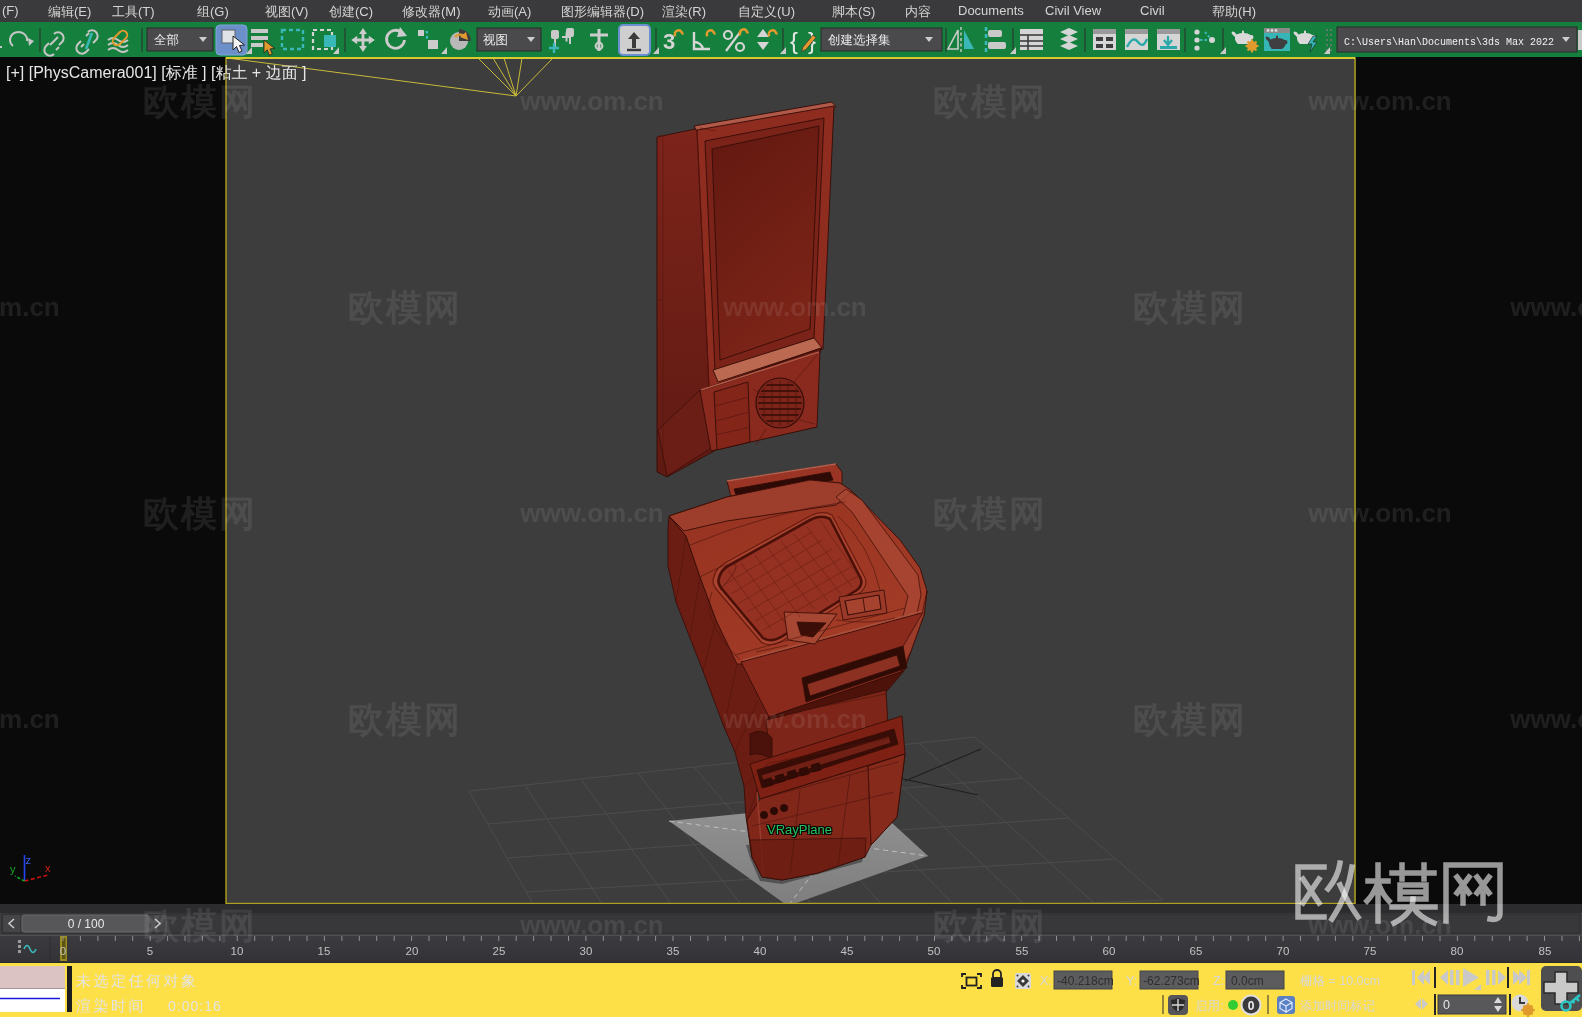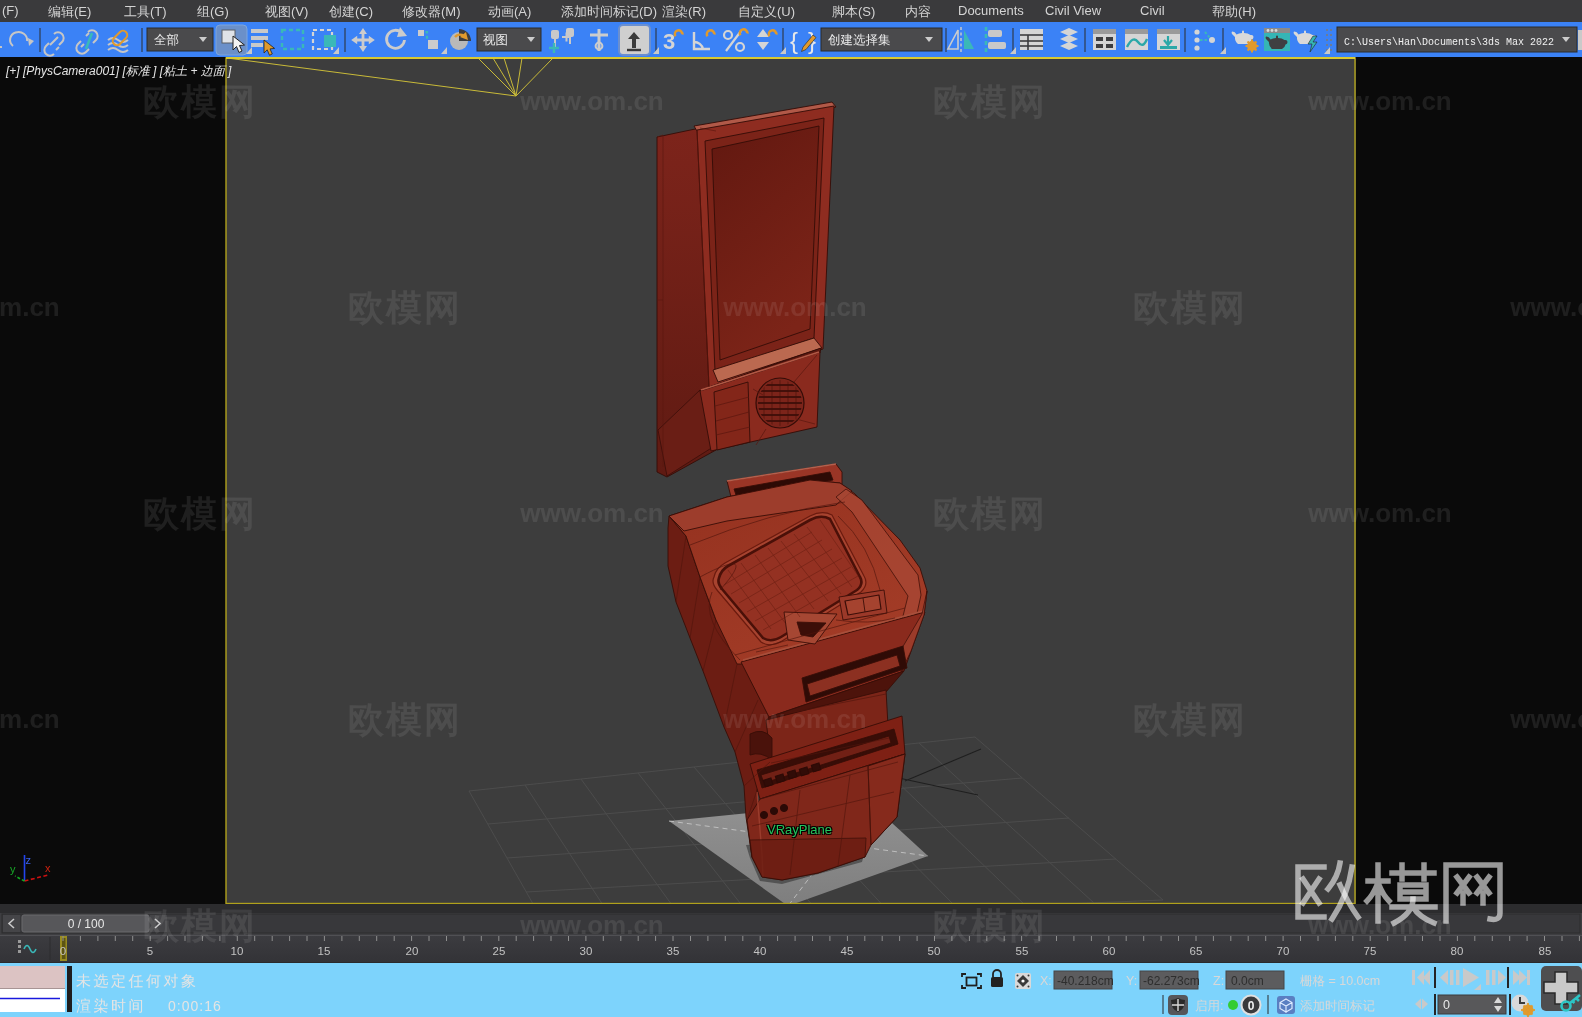--- a/index.html
+++ b/index.html
@@ -1,46 +1,46 @@
 <!DOCTYPE html>
 <html><head>
 <meta charset="utf-8">
 <style>
   html,body{margin:0;padding:0;}
   body{width:1582px;height:1017px;overflow:hidden;position:relative;
        font-family:"Liberation Sans",sans-serif;background:#3d3d3d;}
   #menubar{position:absolute;left:0;top:0;width:1582px;height:22px;background:#3a3a3c;}
   #menubar span{position:absolute;top:3px;font-size:13px;color:#d4d4d4;white-space:pre;}
-  #toolbar{position:absolute;left:0;top:22px;width:1582px;height:35px;background:#3b82f6;}
+  #toolbar{position:absolute;left:0;top:22px;width:1582px;height:35px;background:#15803d;}
   #viewport{position:absolute;left:0;top:57px;width:1582px;height:847px;background:#3d3d3d;}
-  #vplabel{position:absolute;left:6px;top:6px;font-size:12px;letter-spacing:-0.3px;color:#e6e6e6;letter-spacing:0px;font-style:italic;}
+  #vplabel{position:absolute;left:6px;top:6px;font-size:16px;letter-spacing:-0.3px;color:#e6e6e6;letter-spacing:0px;}
   #vraylabel{position:absolute;left:767px;top:765px;font-size:13px;color:#22c55e;
      text-shadow:1px 1px 0 #000,-1px 1px 0 #000,1px -1px 0 #000,-1px -1px 0 #000;}
   #gap{position:absolute;left:0;top:904px;width:1582px;height:9px;background:#2c2c2e;}
   #slider{position:absolute;left:0;top:913px;width:1582px;height:22px;background:#3e3e41;}
   #ruler{position:absolute;left:0;top:935px;width:1582px;height:27px;
      background:linear-gradient(#3c3c40,#333337);}
-  #status{position:absolute;left:0;top:962px;width:1582px;height:55px;background:#7dd3fc;}
+  #status{position:absolute;left:0;top:962px;width:1582px;height:55px;background:#fde047;}
   .wm{position:absolute;color:rgba(255,255,255,0.088);white-space:nowrap;transform:translateX(-50%);}
   .wmc{font-size:36px;font-weight:bold;letter-spacing:2px;}
   .wmw{font-size:26px;font-weight:bold;}
   #overlay{position:absolute;left:0;top:0;width:1450px;height:1017px;pointer-events:none;z-index:50;}
 </style>
 </head>
 <body>
 <div id="menubar">
   <span style="left:2px">(F)</span>
   <span style="left:48px">编辑(E)</span>
-  <span style="left:124px">工具(T)</span>
+  <span style="left:112px">工具(T)</span>
   <span style="left:197px">组(G)</span>
   <span style="left:265px">视图(V)</span>
   <span style="left:329px">创建(C)</span>
   <span style="left:402px">修改器(M)</span>
   <span style="left:488px">动画(A)</span>
-  <span style="left:561px">添加时间标记(D)</span>
+  <span style="left:561px">图形编辑器(D)</span>
   <span style="left:662px">渲染(R)</span>
   <span style="left:738px">自定义(U)</span>
   <span style="left:832px">脚本(S)</span>
   <span style="left:905px">内容</span>
   <span style="left:958px">Documents</span>
   <span style="left:1045px">Civil View</span>
   <span style="left:1140px">Civil</span>
   <span style="left:1212px">帮助(H)</span>
 </div>
 <div id="toolbar">

